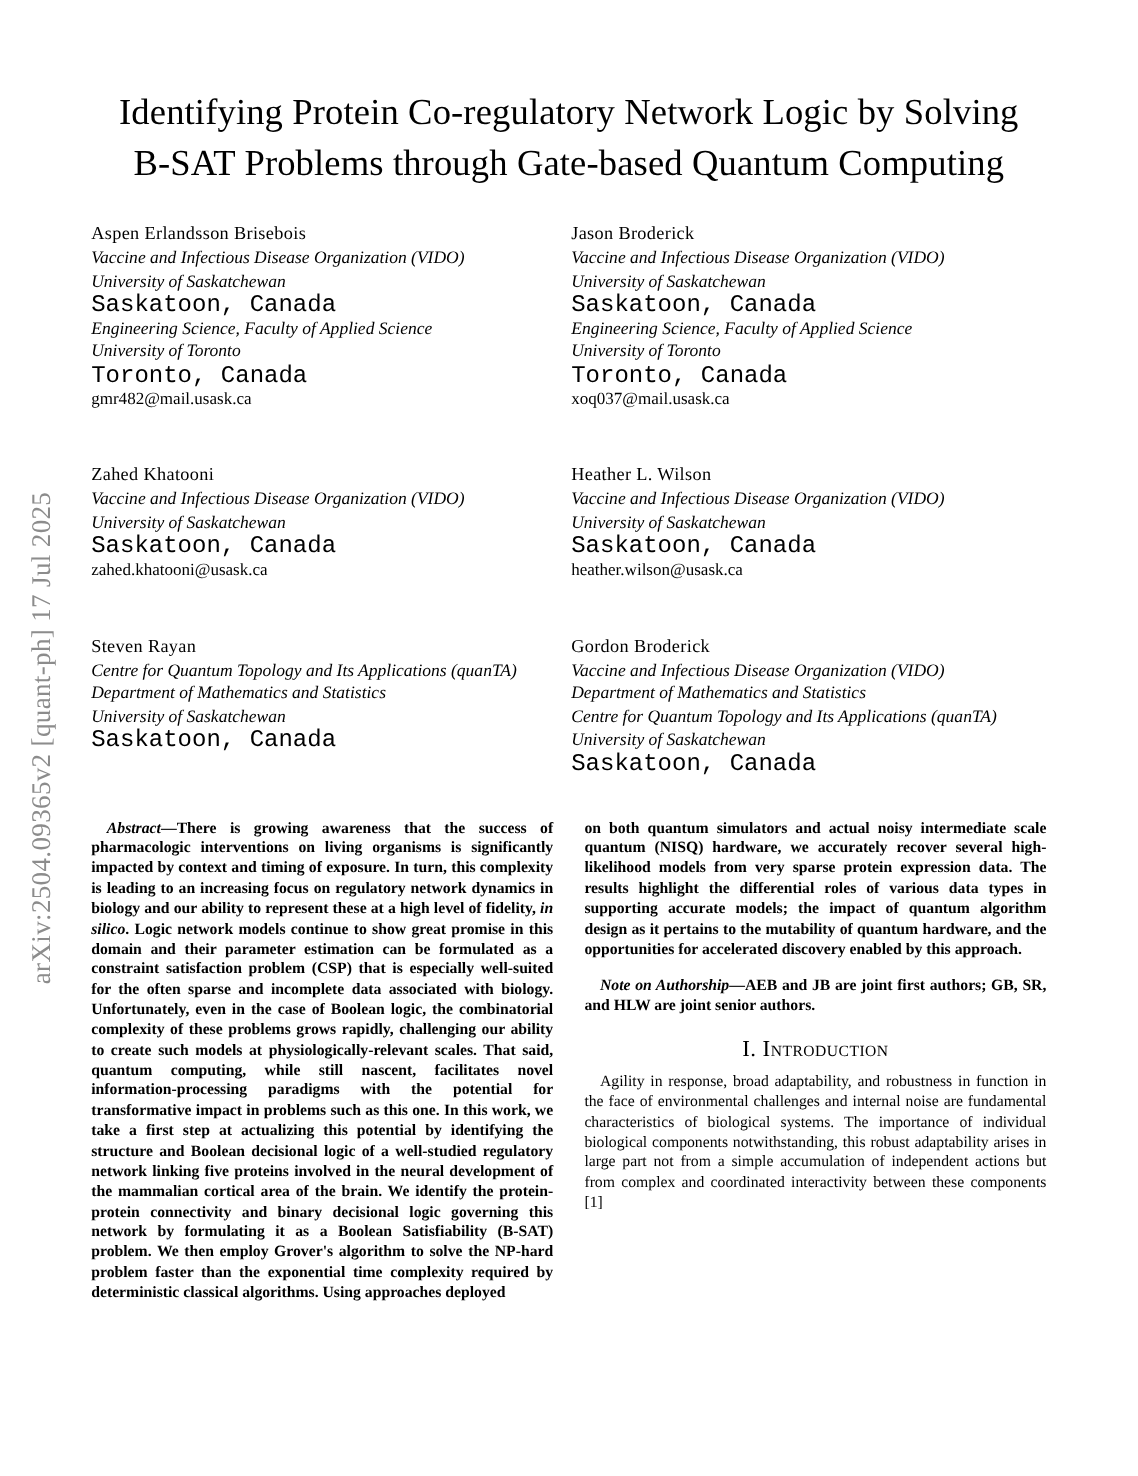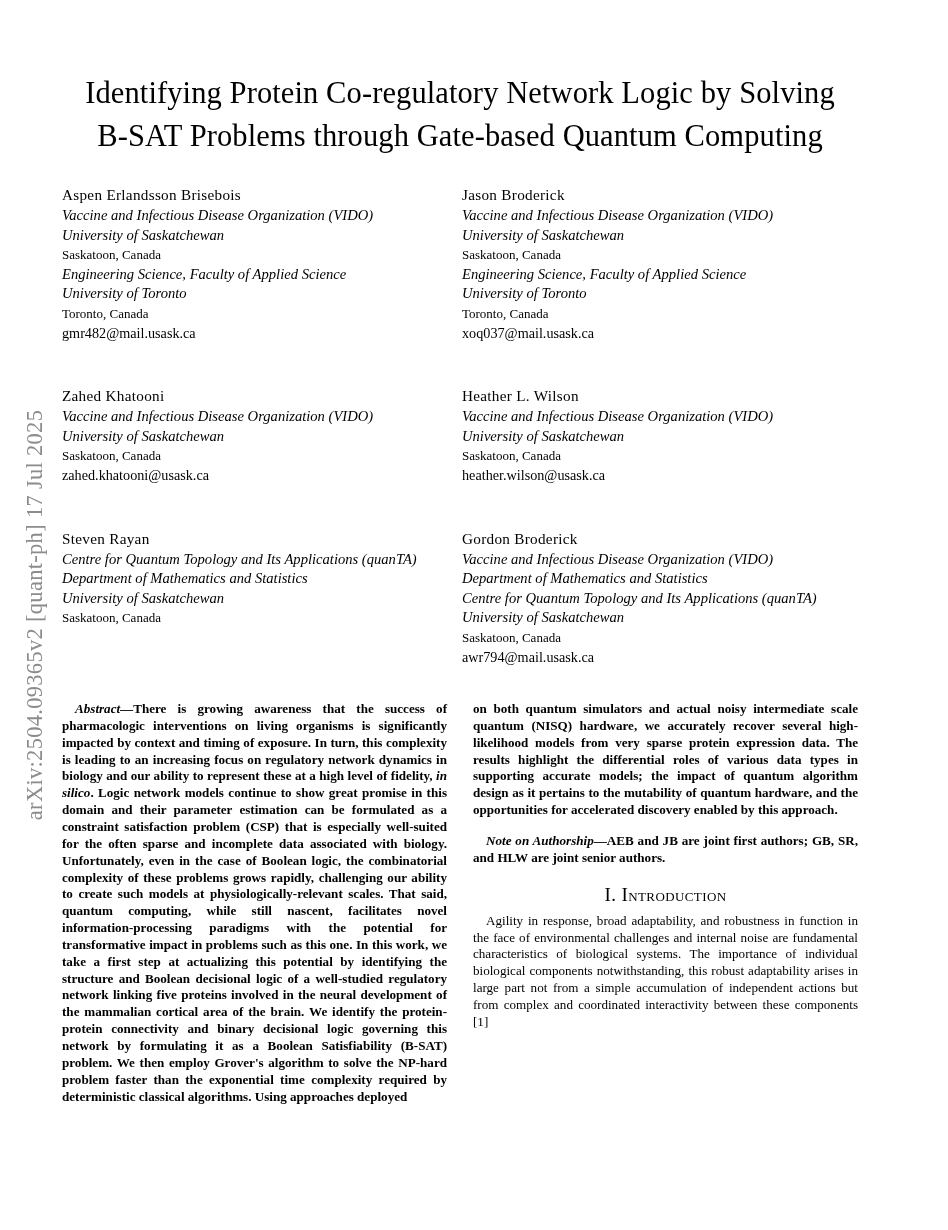--- a/index.html
+++ b/index.html
@@ -34,21 +34,21 @@
     white-space: nowrap;
     font-family: "Liberation Serif", "DejaVu Serif", serif;
     font-size: 22.5px;
     letter-spacing: 0.3px;
     color: #8c8c8c;
   }
 
   
   #page {
     position: absolute;
-    left: 60px;
+    left: 74px;
     top: 0;
     width: 800px;
     height: 1080px;
   }
 
   
   #title {
     margin: 0;
     padding: 72px 18px 0 18px;
     font-size: 30.5px;
@@ -73,22 +73,23 @@
     font-size: 15.2px;
     line-height: 22px;
     letter-spacing: 0.3px;
   }
   .author-line {
     font-size: 14.6px;
     line-height: 19.6px;
     font-style: italic;
   }
   .author-plain {
-    font-size: 13px;
+    font-size: 20px;
     line-height: 19.6px;
+    font-family: Liberation Mono, monospace;
   }
   .author-email {
     font-size: 14.2px;
     line-height: 19.6px;
   }
   #authors-area { padding-top: 26px; }
   #author-row-1 { margin-bottom: 0; }
   #author-row-2 { margin-top: 42px; }
   #author-row-3 { margin-top: 42px; }
 
@@ -189,21 +190,20 @@
         <div class="author-line">University of Saskatchewan</div>
         <div class="author-plain">Saskatoon, Canada</div>
       </div>
       <div class="author-block">
         <div class="author-name">Gordon Broderick</div>
         <div class="author-line">Vaccine and Infectious Disease Organization (VIDO)</div>
         <div class="author-line">Department of Mathematics and Statistics</div>
         <div class="author-line">Centre for Quantum Topology and Its Applications (quanTA)</div>
         <div class="author-line">University of Saskatchewan</div>
         <div class="author-plain">Saskatoon, Canada</div>
-        <div class="author-email">awr794@mail.usask.ca</div>
       </div>
     </div>
   </div>
 
   <div id="columns">
 
     <div class="col" id="col-left">
       <p class="body bold indent"><span class="lead-italic">Abstract</span><span>—</span><span>There is growing awareness that the success of pharmacologic interventions on living organisms is significantly impacted by context and timing of exposure. In turn, this complexity is leading to an increasing focus on regulatory network dynamics in biology and our ability to represent these at a high level of fidelity, </span><span class="inline-italic">in silico</span><span>. Logic network models continue to show great promise in this domain and their parameter estimation can be formulated as a constraint satisfaction problem (CSP) that is especially well-suited for the often sparse and incomplete data associated with biology. Unfortunately, even in the case of Boolean logic, the combinatorial complexity of these problems grows rapidly, challenging our ability to create such models at physiologically-relevant scales. That said, quantum computing, while still nascent, facilitates novel information-processing paradigms with the potential for transformative impact in problems such as this one. In this work, we take a first step at actualizing this potential by identifying the structure and Boolean decisional logic of a well-studied regulatory network linking five proteins involved in the neural development of the mammalian cortical area of the brain. We identify the protein-protein connectivity and binary decisional logic governing this network by formulating it as a Boolean Satisfiability (B-SAT) problem. We then employ Grover's algorithm to solve the NP-hard problem faster than the exponential time complexity required by deterministic classical algorithms. Using approaches deployed</span></p>
     </div>
 

